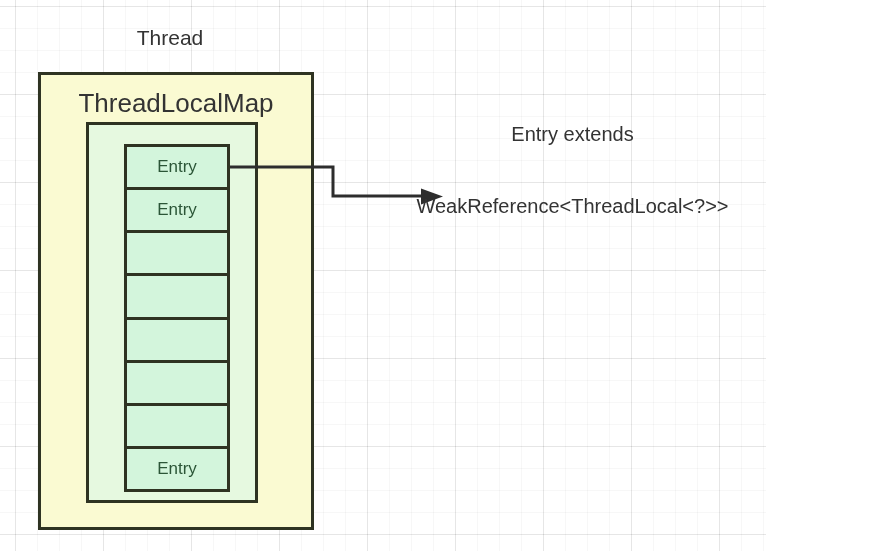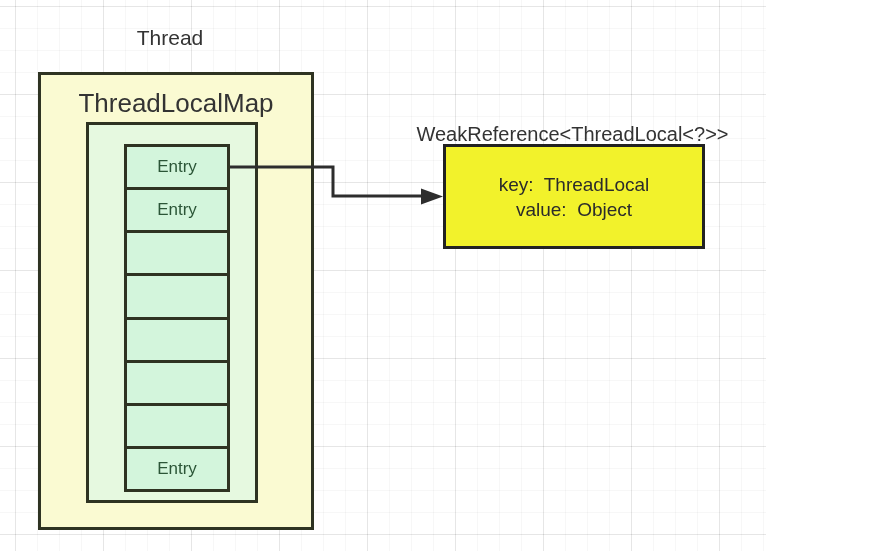--- a/index.html
+++ b/index.html
@@ -85,21 +85,18 @@
     <div class="entry-cell"></div>
     <div class="entry-cell">Entry</div>
   </div>
 
   <svg class="abs arrow-layer" viewBox="0 0 878 551">
     <polyline points="230,167 333,167 333,196 424,196"></polyline>
     <polygon points="443,196.5 421,188.5 421,204.5"></polygon>
   </svg>
 
   <div class="abs caption">
+    <div>Entry extends</div>
     <div>WeakReference&lt;ThreadLocal&lt;?&gt;&gt;</div>
   </div>
 
-  <div class="abs kv-box">
-    <div class="kv-line">key:  ThreadLocal</div>
-    <div class="kv-line">value:  Object</div>
-  </div>
 
 </div>
 
 </body></html>

